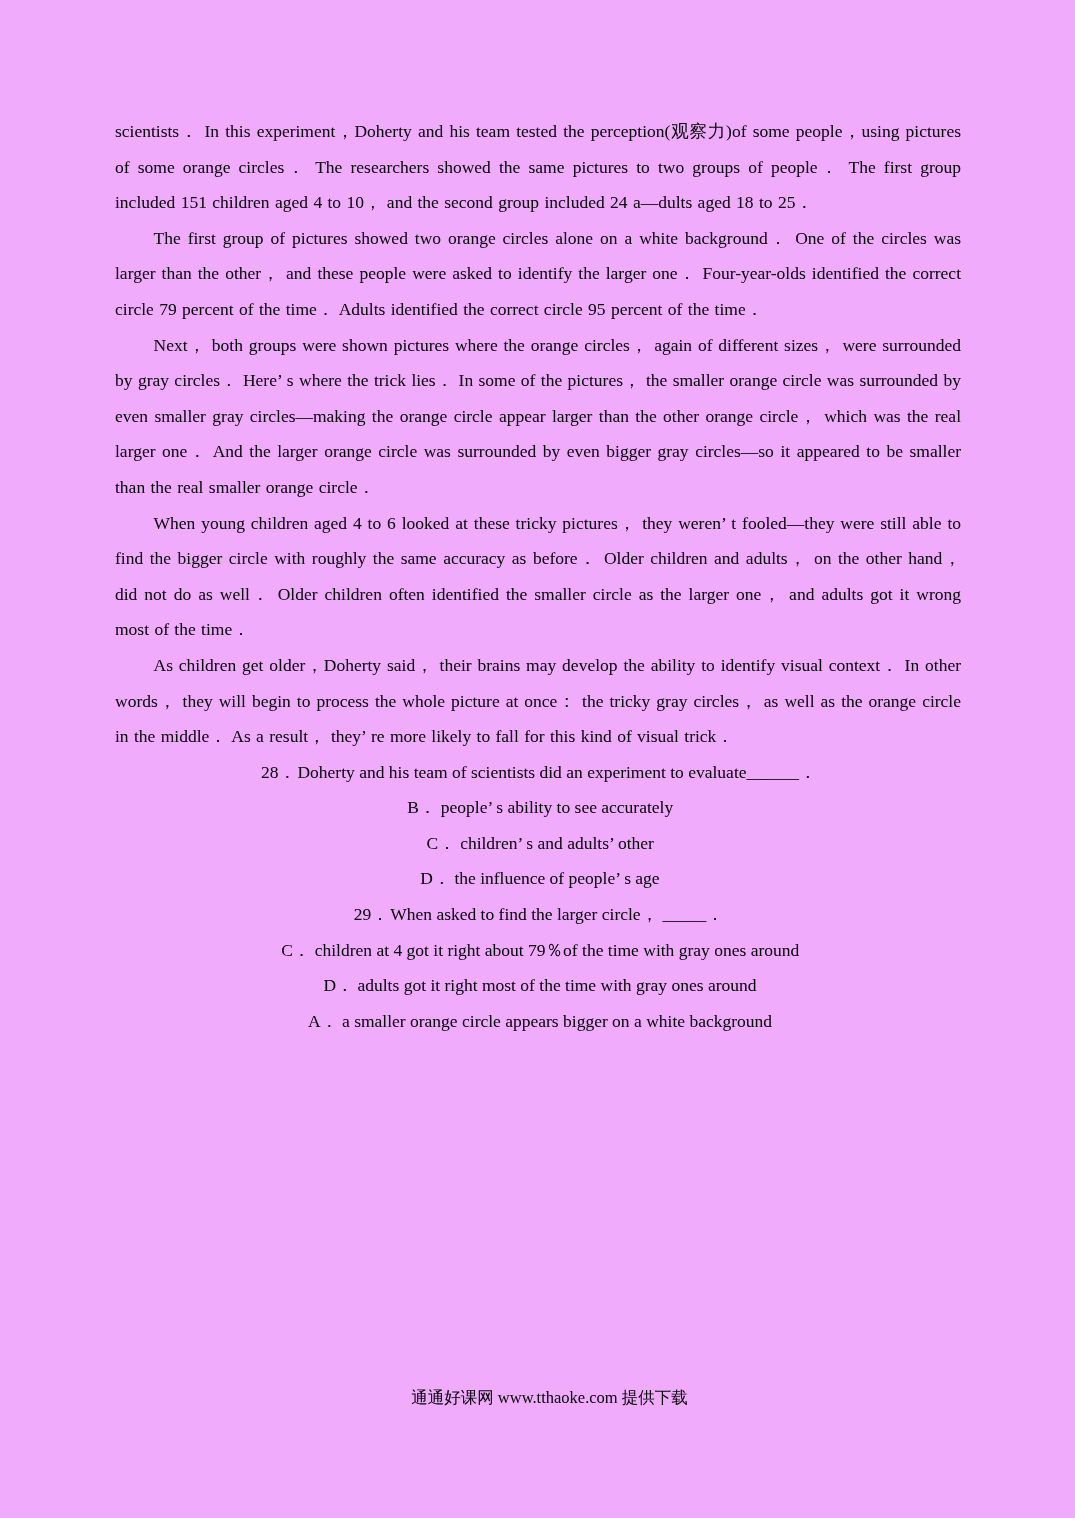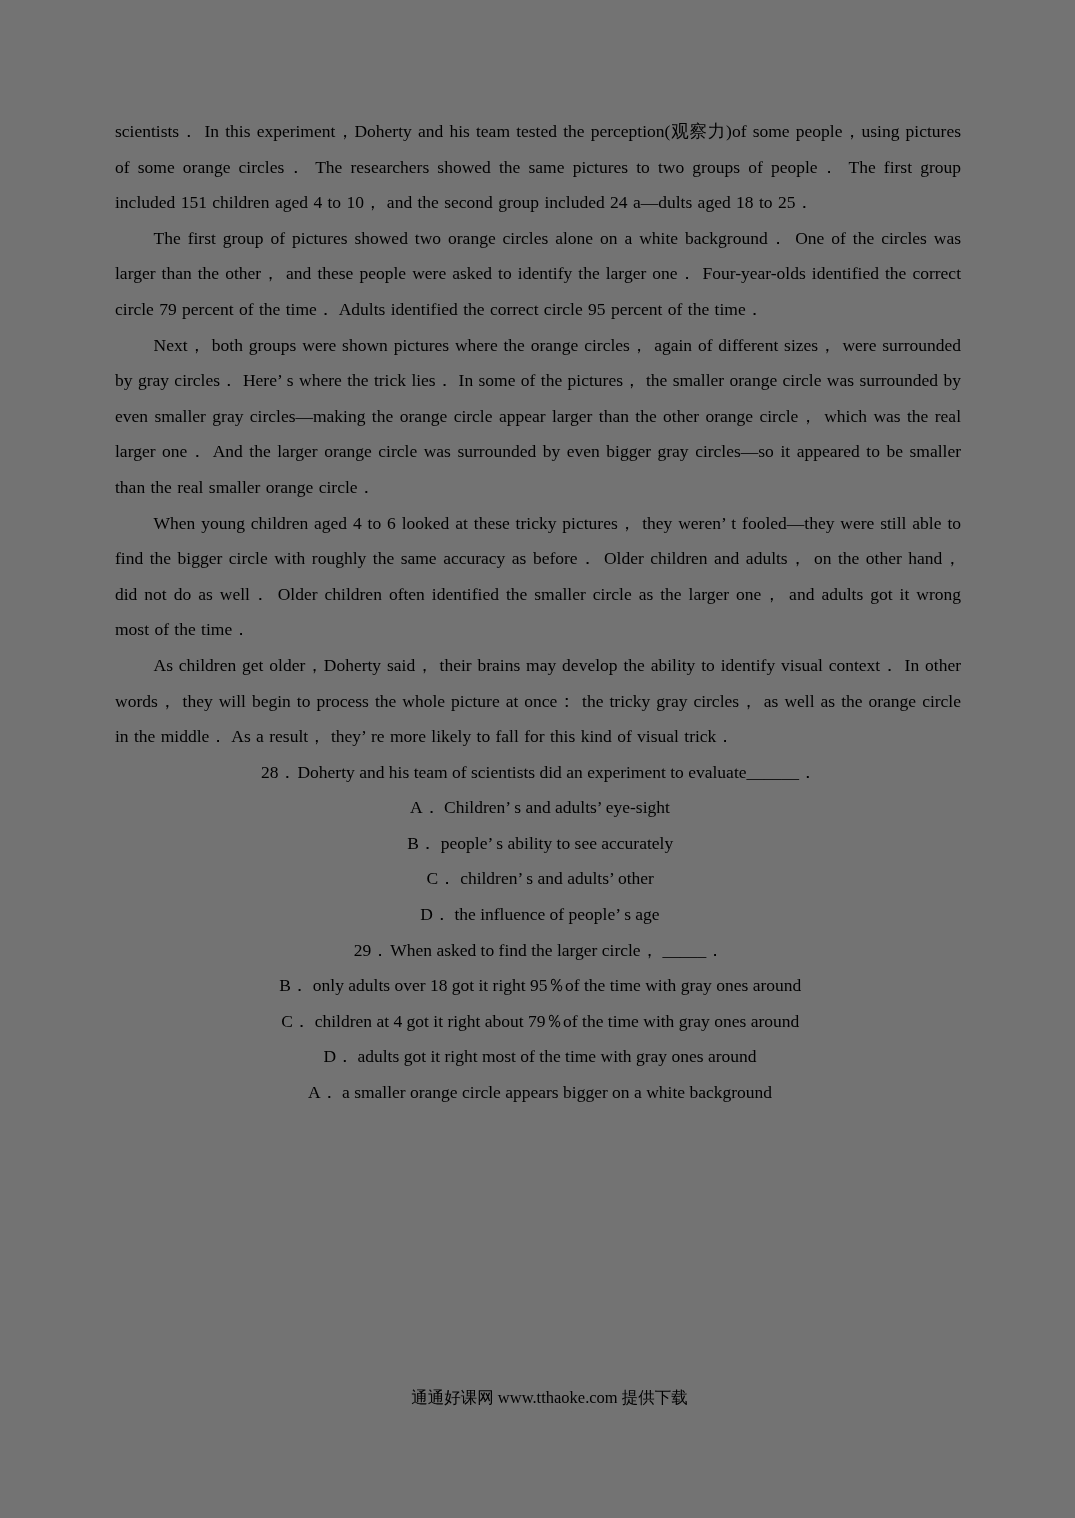--- a/index.html
+++ b/index.html
@@ -13,21 +13,21 @@
     position: relative;
     font-family: "Liberation Serif", "DejaVu Serif", serif;
     color: #000000;
     overflow: hidden;
   }
   .page {
     position: absolute;
     top: 0; left: 0;
     width: 1075px;
     height: 1518px;
-    background: #737373;
+    background: #f0abfc;
   }
   .content {
     position: absolute;
     left: 115px;
     top: 114px;
     width: 846px;
     font-size: 17.5px;
     line-height: 35.6px;
   }
   p.para {
@@ -72,39 +72,33 @@
     <p class="para">The first group of pictures showed two orange circles alone on a white background． One of the circles was larger than the other， and these people were asked to identify the larger one． Four-year-olds identified the correct circle 79 percent of the time． Adults identified the correct circle 95 percent of the time．</p>
     <p class="para">Next， both groups were shown pictures where the orange circles， again of different sizes， were surrounded by gray circles． Here’ s where the trick lies． In some of the pictures， the smaller orange circle was surrounded by even smaller gray circles—making the orange circle appear larger than the other orange circle， which was the real larger one． And the larger orange circle was surrounded by even bigger gray circles—so it appeared to be smaller than the real smaller orange circle．</p>
     <p class="para">When young children aged 4 to 6 looked at these tricky pictures， they weren’ t fooled—they were still able to find the bigger circle with roughly the same accuracy as before． Older children and adults， on the other hand， did not do as well． Older children often identified the smaller circle as the larger one， and adults got it wrong most of the time．</p>
     <p class="para">As children get older，Doherty said， their brains may develop the ability to identify visual context． In other words， they will begin to process the whole picture at once： the tricky gray circles， as well as the orange circle in the middle． As a result， they’ re more likely to fall for this kind of visual trick．</p>
 
     <div class="q-block">
       <div class="q-line">
         <span class="q-num">28．</span><span>Doherty and his team of scientists did an experiment to evaluate______．</span>
       </div>
       <div class="opt-line">
-        <span class="opt-label">A．</span><span>Children’ s and adults’ eye-sight</span>
-      </div>
-      <div class="opt-line">
         <span class="opt-label">B．</span><span>people’ s ability to see accurately</span>
       </div>
       <div class="opt-line">
         <span class="opt-label">C．</span><span>children’ s and adults’ other</span>
       </div>
       <div class="opt-line">
         <span class="opt-label">D．</span><span>the influence of people’ s age</span>
       </div>
     </div>
 
     <div class="q-block">
       <div class="q-line">
         <span class="q-num">29．</span><span>When asked to find the larger circle， _____．</span>
-      </div>
-      <div class="opt-line">
-        <span class="opt-label">B．</span><span>only adults over 18 got it right 95％of the time with gray ones around</span>
       </div>
       <div class="opt-line">
         <span class="opt-label">C．</span><span>children at 4 got it right about 79％of the time with gray ones around</span>
       </div>
       <div class="opt-line">
         <span class="opt-label">D．</span><span>adults got it right most of the time with gray ones around</span>
       </div>
     </div>
 
     <div class="q-block">

